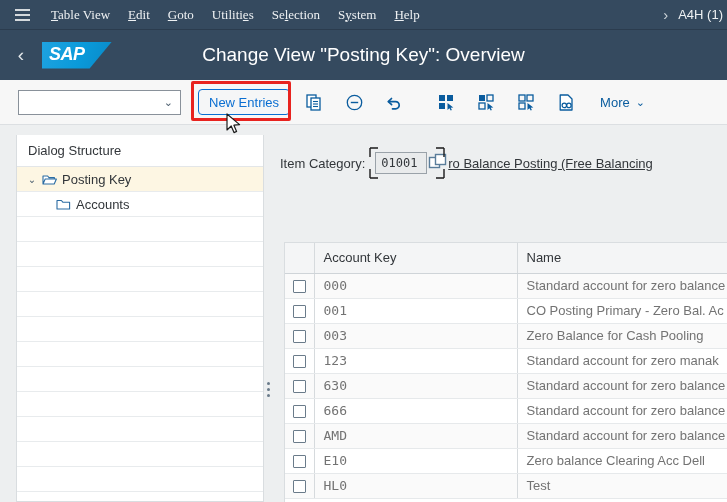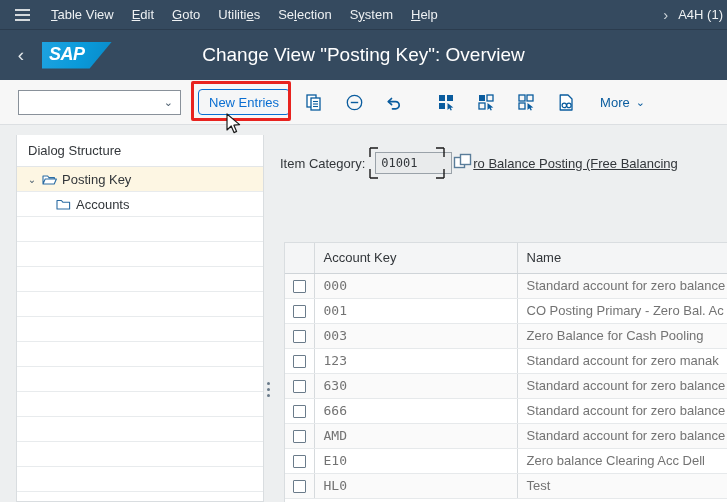--- a/index.html
+++ b/index.html
@@ -139,21 +139,21 @@
 
   
   .item-cat-row {
     position: absolute; left: 280px; top: 150px; height: 26px;
     display: flex; align-items: center; font-size: 13px; color: #32363a;
     white-space: nowrap;
   }
   .ic-label { margin-right: 10px; }
   .ic-field-wrap { position: relative; display: flex; align-items: center; }
   .ic-input {
-    width: 77px; height: 22px; background: #e9ebec; border: 1px solid #9aa2a9;
+    width: 52px; height: 22px; background: #e9ebec; border: 1px solid #9aa2a9;
     font-size: 13px; color: #32363a; padding-left: 5px;
     display: flex; align-items: center; font-family: "Liberation Sans", sans-serif;
   }
   .focus-brackets { position: absolute; left: -6px; top: -5px; width: 76px; height: 32px; pointer-events: none; }
   .vh-icon { margin-left: 1px; cursor: pointer; display: flex; align-items: center; }
   .ic-desc { margin-left: 1px; color: #32363a; font-size: 13px; text-decoration: underline; }
 
   
   .table-wrap {
     position: absolute; left: 284px; top: 242px; width: 443px; height: 260px;
@@ -186,21 +186,21 @@
 <body>
 
 <div id="app">
 
   <div class="menubar">
     <div class="hamburger">
       <i></i>
         <i></i>
         <i></i>
     </div>
-    <div id="menu-items-host" style="display:flex;align-items:flex-start;">
+    <div id="menu-items-host" style="display:flex;align-items:flex-start;font-family:Liberation Serif, serif;">
         <div class="menu-item"><span class="acc">T</span>able View</div>
         <div class="menu-item"><span class="acc">E</span>dit</div>
         <div class="menu-item"><span class="acc">G</span>oto</div>
         <div class="menu-item">Utiliti<span class="acc">e</span>s</div>
         <div class="menu-item">Se<span class="acc">l</span>ection</div>
         <div class="menu-item">S<span class="acc">y</span>stem</div>
         <div class="menu-item"><span class="acc">H</span>elp</div>
       </div>
     <div class="menubar-spacer"></div>
     <div class="menu-chevron">›</div>

